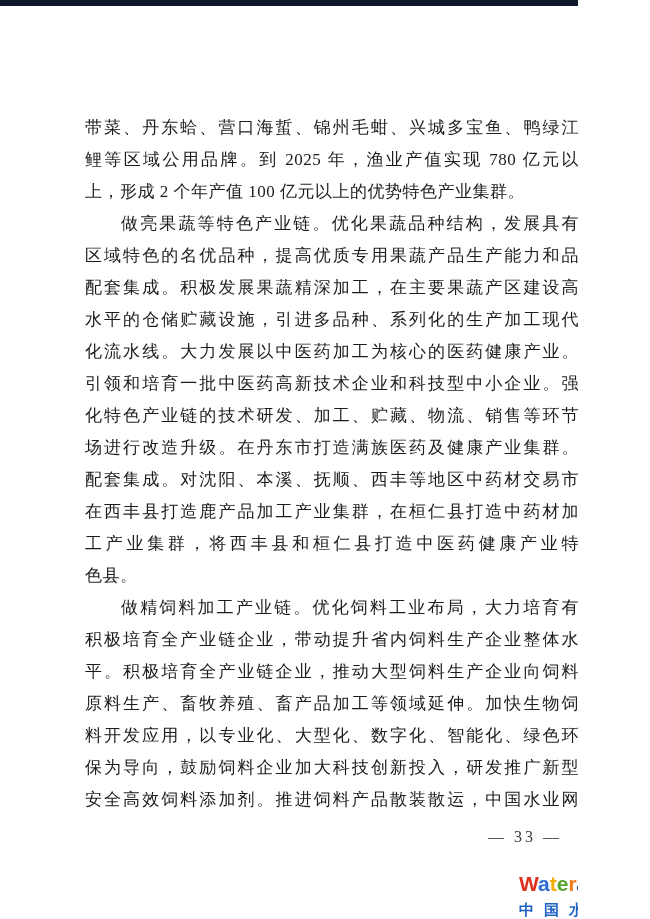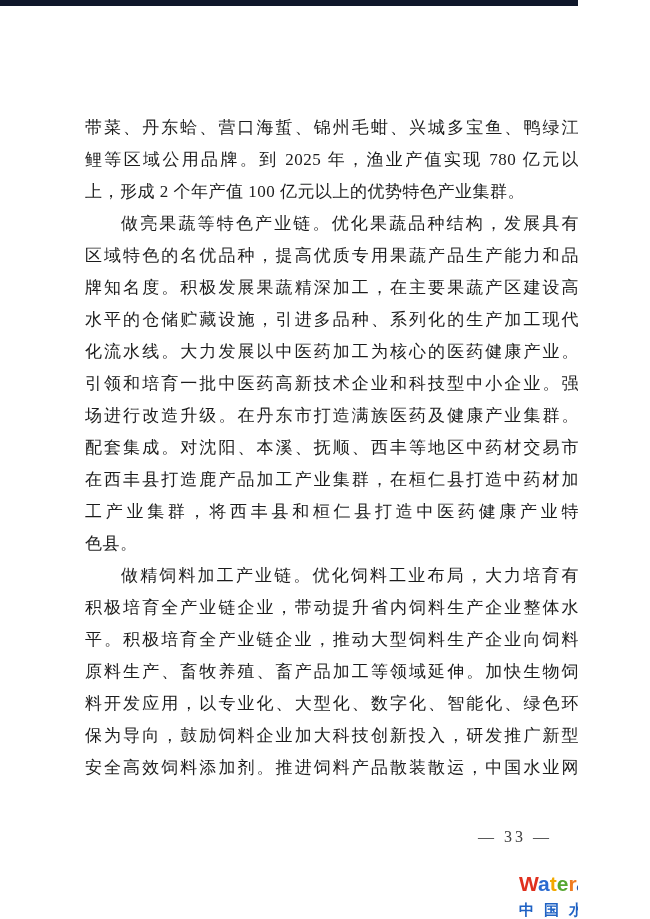--- a/index.html
+++ b/index.html
@@ -30,21 +30,21 @@
   .line {
     text-align: justify;
     text-align-last: justify;
     letter-spacing: 0.5px;
   }
   .line.para-end { text-align-last: left; }
   .line.indent { text-indent: 36px; }
   .page-number {
     position: absolute;
     top: 822px;
-    left: 478px;
+    left: 488px;
     font-size: 16px;
     color: #3c3c3c;
     letter-spacing: 3px;
     font-family: "Liberation Serif", serif;
   }
   .watermark {
     position: absolute;
     left: 519px;
     top: 866px;
     width: 130px;
@@ -87,24 +87,25 @@
 
     <div class="para">
       <div class="line">带菜、丹东蛤、营口海蜇、锦州毛蚶、兴城多宝鱼、鸭绿江</div>
       <div class="line">鲤等区域公用品牌。到 2025 年，渔业产值实现 780 亿元以</div>
       <div class="line para-end">上，形成 2 个年产值 100 亿元以上的优势特色产业集群。</div>
     </div>
 
     <div class="para">
       <div class="line indent">做亮果蔬等特色产业链。优化果蔬品种结构，发展具有</div>
       <div class="line">区域特色的名优品种，提高优质专用果蔬产品生产能力和品</div>
-      <div class="line">牌知名度。积极发展果蔬精深加工，在主要果蔬产区建设高</div>
+      <div class="line">配套集成。积极发展果蔬精深加工，在主要果蔬产区建设高</div>
       <div class="line">水平的仓储贮藏设施，引进多品种、系列化的生产加工现代</div>
       <div class="line">化流水线。大力发展以中医药加工为核心的医药健康产业。</div>
       <div class="line">引领和培育一批中医药高新技术企业和科技型中小企业。强</div>
+      <div class="line">化特色产业链的技术研发、加工、贮藏、物流、销售等环节</div>
       <div class="line">场进行改造升级。在丹东市打造满族医药及健康产业集群。</div>
       <div class="line">配套集成。对沈阳、本溪、抚顺、西丰等地区中药材交易市</div>
       <div class="line">在西丰县打造鹿产品加工产业集群，在桓仁县打造中药材加</div>
       <div class="line">工产业集群，将西丰县和桓仁县打造中医药健康产业特</div>
       <div class="line para-end">色县。</div>
     </div>
 
     <div class="para">
       <div class="line indent">做精饲料加工产业链。优化饲料工业布局，大力培育有</div>
       <div class="line">积极培育全产业链企业，带动提升省内饲料生产企业整体水</div>

